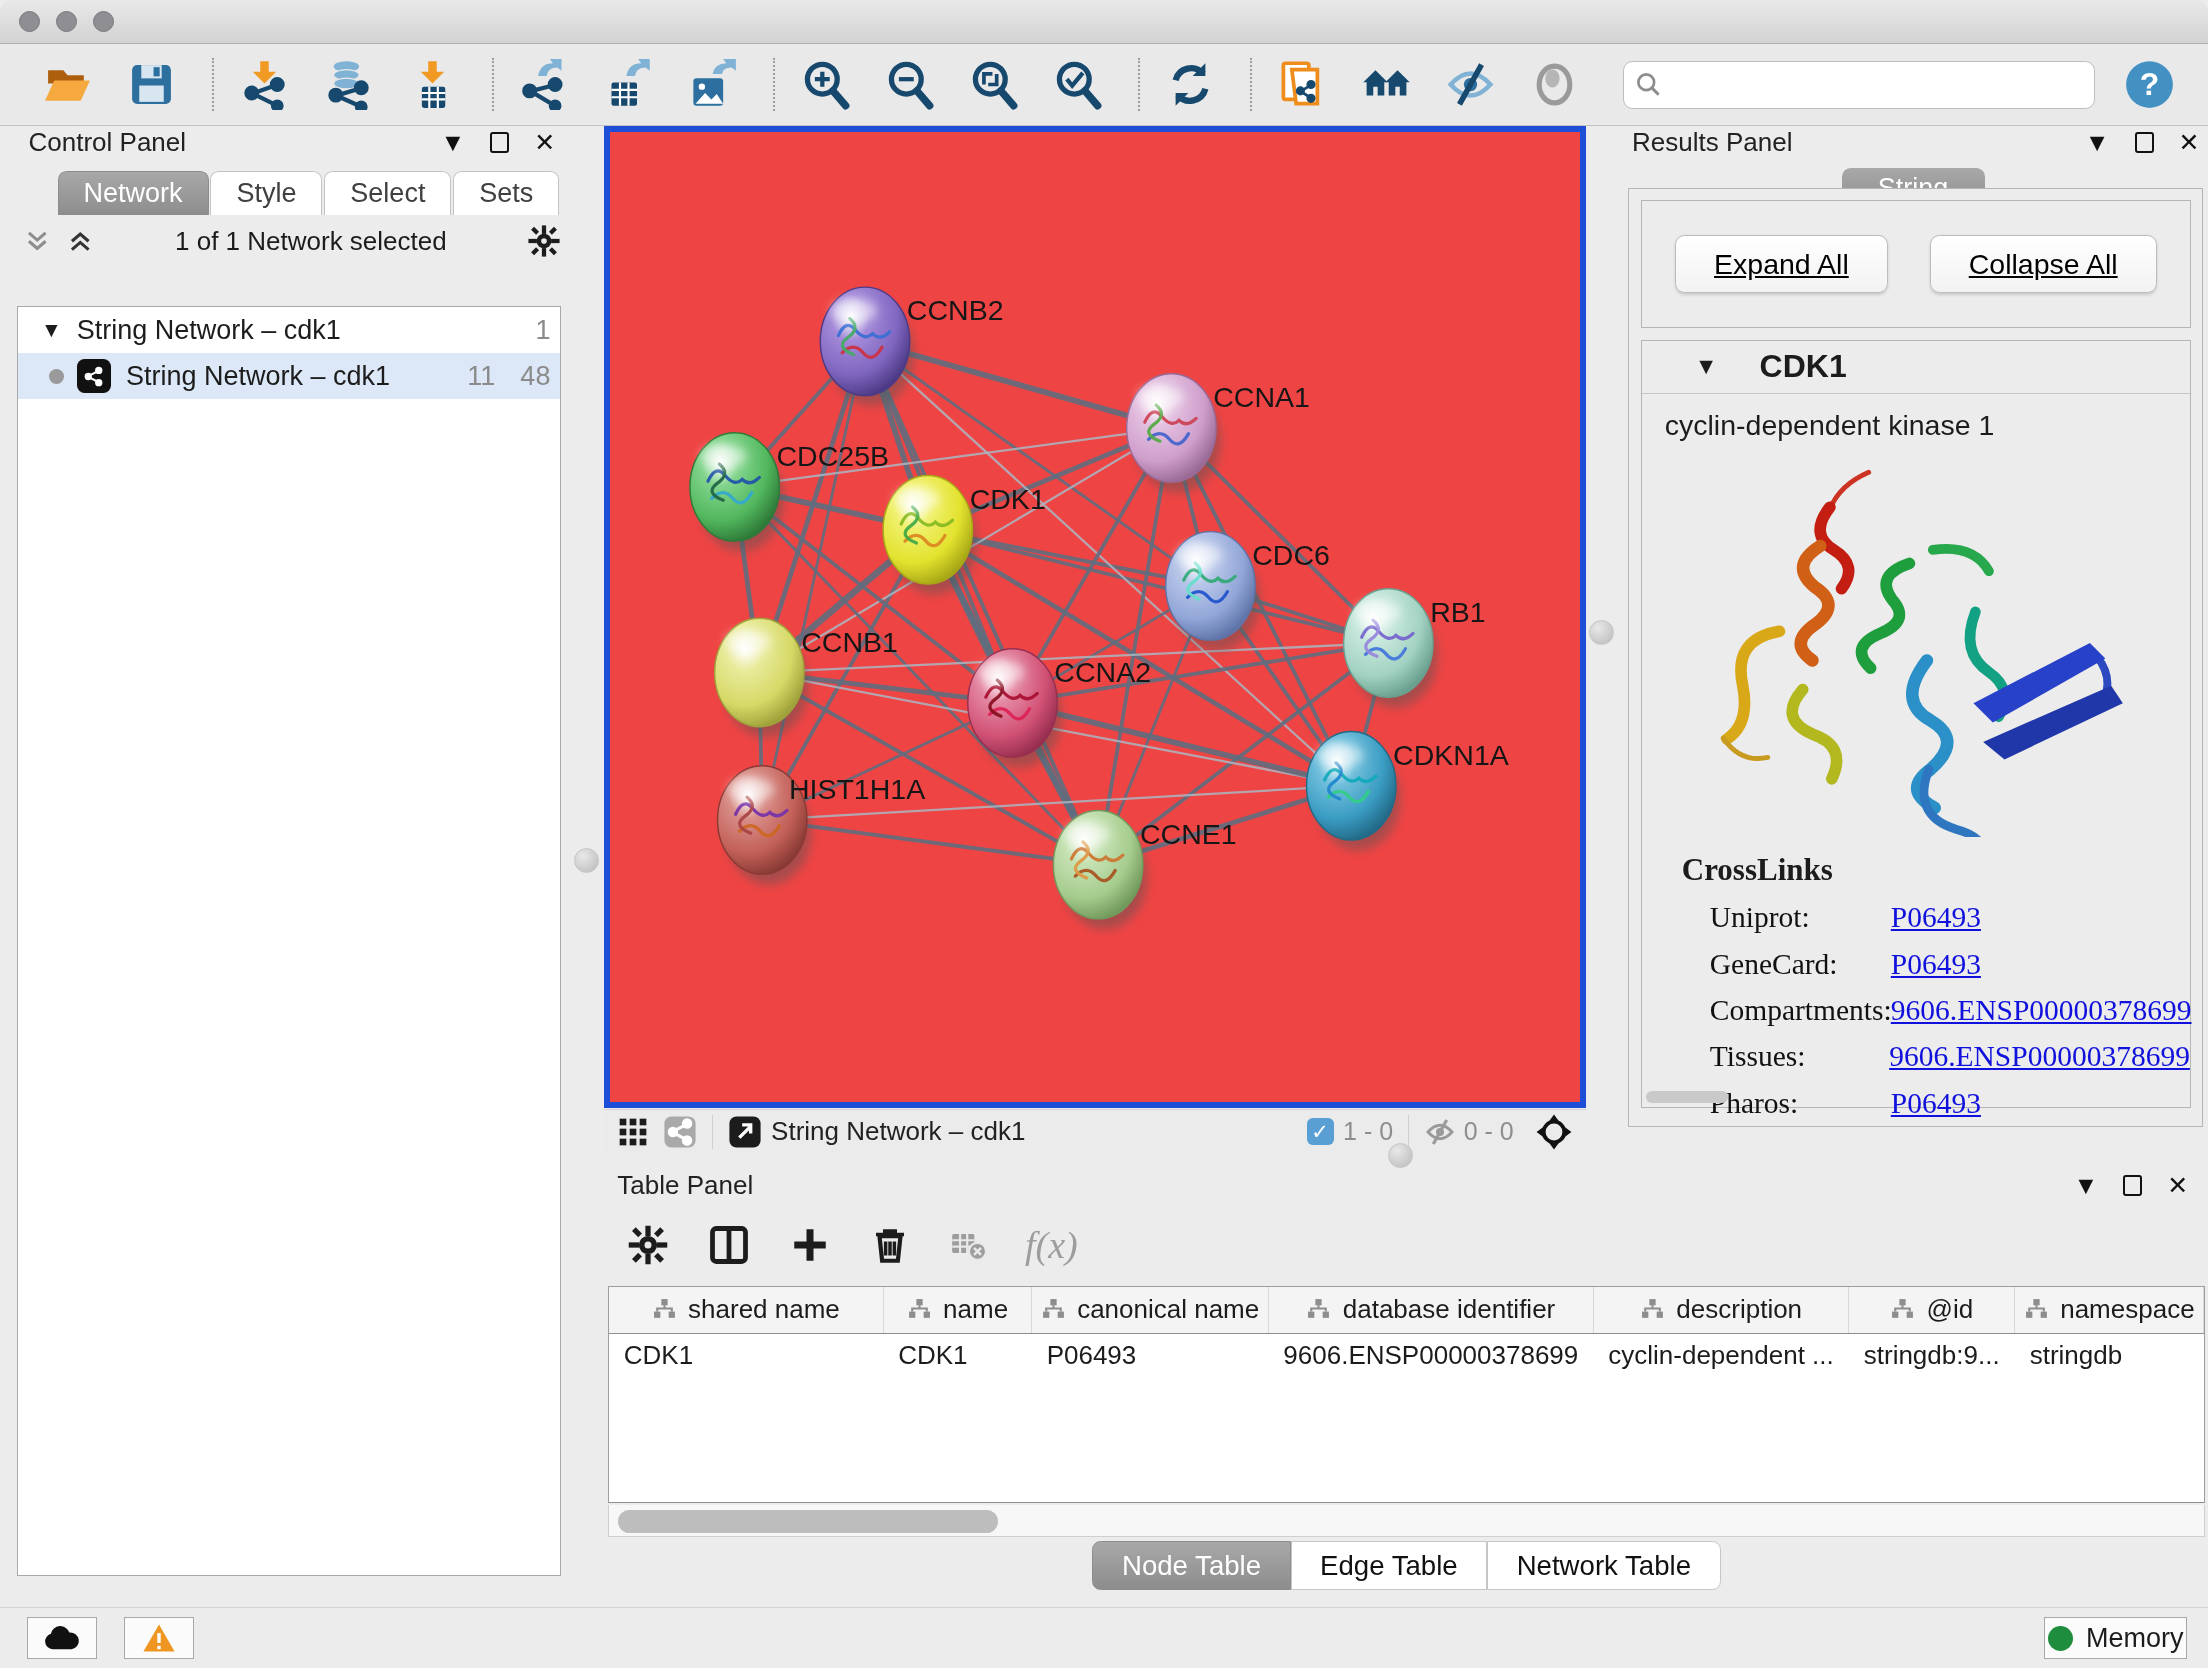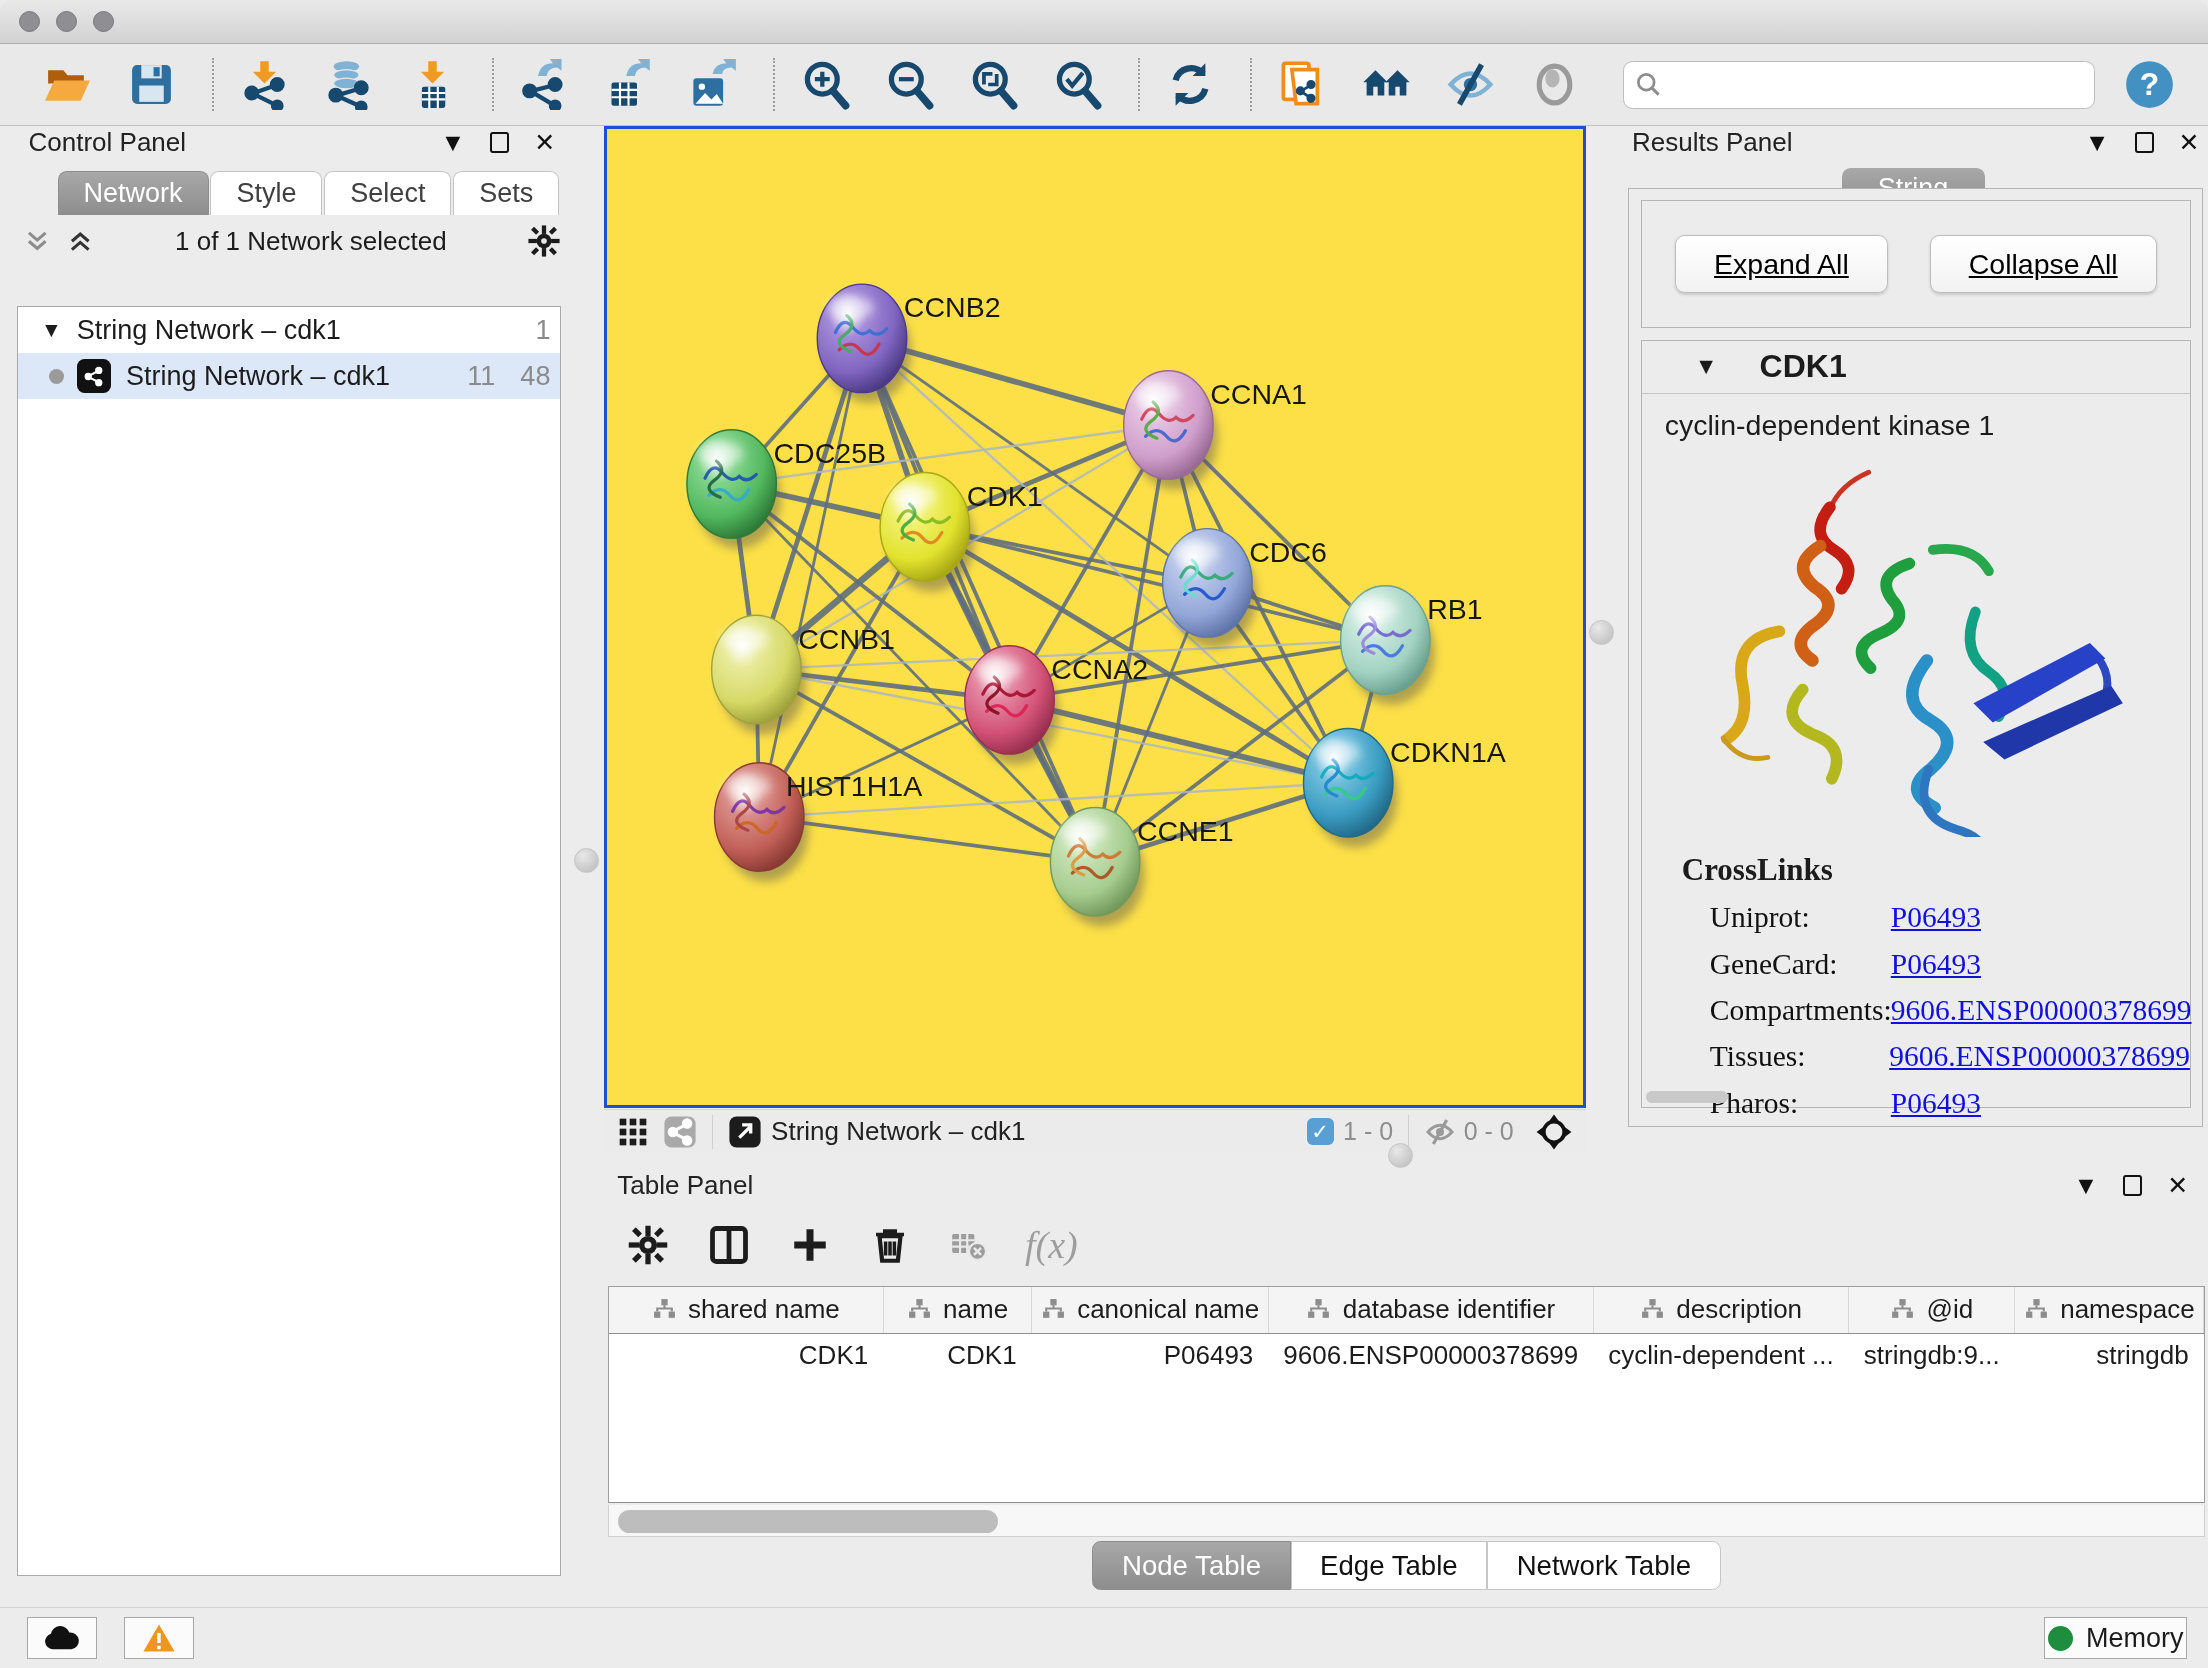--- a/index.html
+++ b/index.html
@@ -36,22 +36,22 @@
   .subbar{display:flex;align-items:center;margin:9.5px 7.6px 5.7px 13.3px;font-size:26px;}
   .listbox{position:absolute;left:7.6px;right:7.6px;top:179px;bottom:3.8px;background:#fff;
     border:1.9px solid #a9a9a9;}
   .trow{display:flex;align-items:center;height:46px;font-size:27px;padding:0 9.5px;}
   .trow .cnt{margin-left:auto;color:#8b8b8b;}
   .trow.sel{background:#dce7f7;}
   .dot{width:15px;height:15px;border-radius:50%;background:#9a9a9a;margin:0 13.3px 0 21px;}
   .appicon{width:34px;height:34px;border-radius:7.6px;background:#111;display:flex;align-items:center;
     justify-content:center;margin-right:15px;}
   
-  #network-view{position:absolute;left:604px;top:126px;width:982px;height:982px;background:#fde047;
-    border:3px solid #1d4ed8;}
+  #network-view{position:absolute;left:604px;top:126px;width:982px;height:982px;background:#ef4444;
+    border:6px solid #1d4ed8;}
   #network-bar{position:absolute;left:604px;top:1109px;width:982px;height:44px;background:#ebebeb;
     display:flex;align-items:center;font-size:25px;border-top:1px solid #d6d6d6;}
   .nbsep{height:34px;border-left:1.9px solid #cfcfcf;margin:0 15px;}
   .nbicon{margin-left:13.3px;}
   .nbtitle{font-size:26px;color:#222;margin-left:9.5px;}
   .nbright{margin-left:auto;display:flex;align-items:center;color:#8d8d8d;}
   .chk{width:27px;height:27px;border-radius:5.7px;background:#5a9fd4;display:inline-flex;align-items:center;
     justify-content:center;color:#fff;font-size:21px;margin-right:9.5px;}
   
   .handle{position:absolute;width:25px;height:25px;border-radius:50%;
@@ -71,21 +71,21 @@
   .xl-title{font-size:31px;font-weight:bold;margin:15px 0 5.7px 40px;}
   .xlrow{display:flex;font-size:29.5px;margin:13.3px 0 0 68px;}
   .xlrow .lbl{width:181px;color:#111;}
   .xlrow .val{color:#1111dd;text-decoration:underline;}
   
   #table-panel{position:absolute;left:604px;top:1164px;width:1605px;height:434px;}
   .tp-head{padding:5.7px 13.3px 0 13.3px;}
   .tp-toolbar{display:flex;align-items:center;gap:38px;margin:15px 0 9.5px 23px;height:59px;}
   .tablewrap{position:absolute;left:3.8px;right:3.8px;top:122px;bottom:95px;background:#fff;
     border:1.9px solid #9e9e9e;border-bottom:1.9px solid #8f8f8f;overflow:hidden;}
-  table.ntable{border-collapse:collapse;font-size:26px;width:100%;text-align:right;}
+  table.ntable{border-collapse:collapse;font-size:26px;width:100%;}
   .ntable th{font-weight:normal;border-right:1px solid #d8d8d8;border-bottom:1.9px solid #8f8f8f;
     height:46px;background:#f4f4f4;white-space:nowrap;overflow:hidden;}
   .ntable th .hwrap{display:flex;align-items:center;justify-content:center;gap:11.4px;padding:0 7.6px;}
   .ntable td{height:44px;padding:0 15px;white-space:nowrap;overflow:hidden;vertical-align:middle;}
   .hscroll{position:absolute;left:3.8px;right:3.8px;bottom:61px;height:32px;background:#f7f7f7;
     border:1px solid #cfcfcf;border-top:none;}
   .hthumb{position:absolute;left:9.5px;top:4.8px;width:380px;height:23px;border-radius:11.4px;background:#bdbdbd;}
   .btabs{position:absolute;left:0;right:0;bottom:7.6px;display:flex;justify-content:center;}
   .btab{padding:7.6px 28.5px;font-size:27.6px;background:#fff;border:1px solid #c6c6c6;color:#111;}
   .btab:first-child{border-radius:8.6px 0 0 8.6px;}

